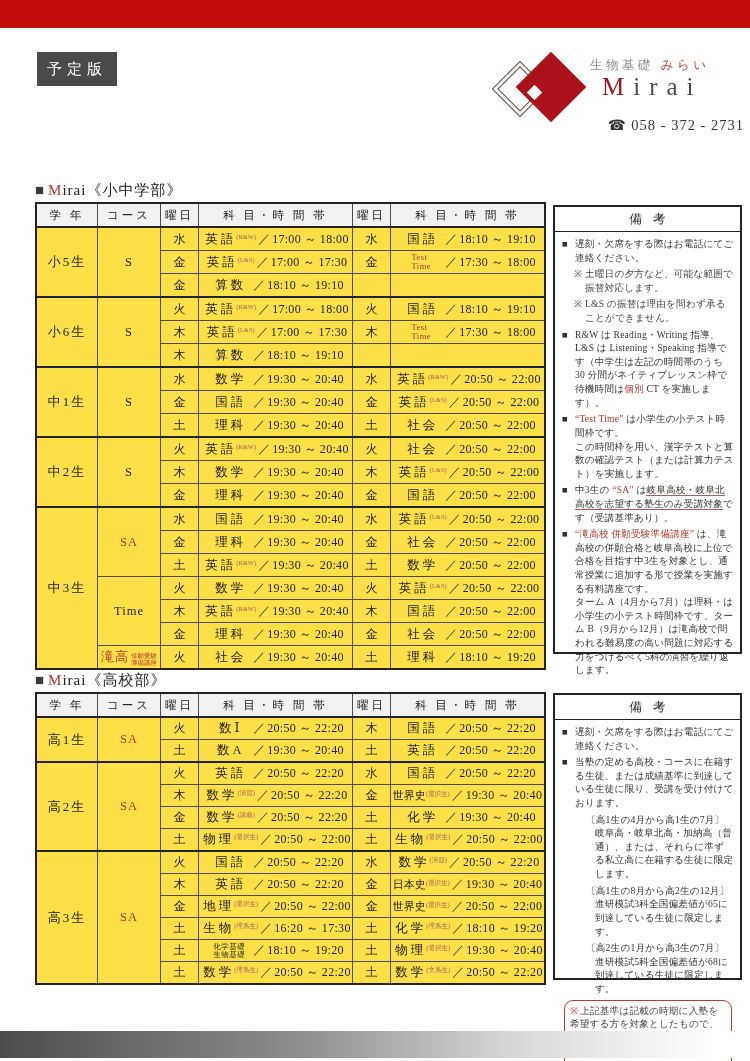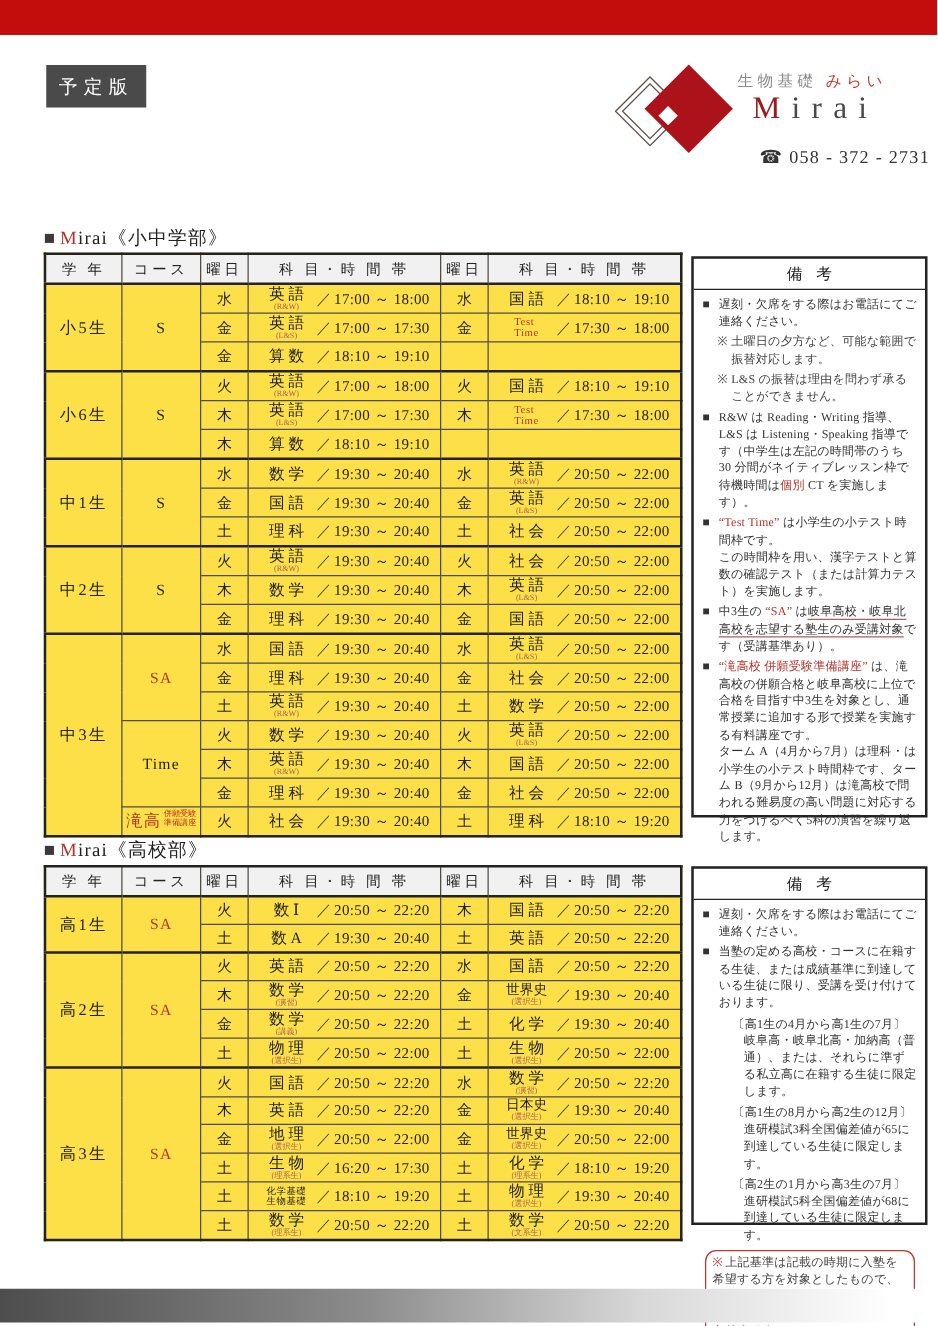--- a/index.html
+++ b/index.html
@@ -46,30 +46,30 @@
   table.tt th{background:#f1f1f1;font-weight:normal;font-size:11.5px;letter-spacing:3px;height:22px;color:#222;
               border-bottom:1.5px solid #222;}
   table.tt td{text-align:center;vertical-align:middle;}
   #table1 td{height:22px;} #table2 td{height:21px;}
   tr.group-start td{border-top:2px solid #222;}
   .grade{font-size:13px;letter-spacing:2px;margin-top:16px;}
   .course{font-size:12.5px;letter-spacing:1px;}
   .red{color:#b5332b;}
   .day{font-size:12px;}
   .subj-cell{display:flex;align-items:center;justify-content:center;gap:2px;padding:1px 0;}
-  .subj{display:inline-flex;flex-direction:column;align-items:center;justify-content:center;line-height:1;min-width:44px;}
+  .subj{display:inline-flex;flex-direction:row;align-items:flex-start;justify-content:center;line-height:1;min-width:44px;}
   .subj-name{font-size:12.5px;letter-spacing:3px;text-indent:3px;white-space:nowrap;}
   .subj-name.long{font-size:11px;letter-spacing:0;text-indent:0;}
   .subj-sub{font-size:6.5px;color:#a8625a;margin-top:1px;letter-spacing:0;white-space:nowrap;}
   .subj-stack{display:inline-flex;flex-direction:column;align-items:flex-start;line-height:1.05;}
   .subj-stack .stack-line{font-size:8.5px;letter-spacing:0.5px;white-space:nowrap;}
   .subj-stack.small .stack-line{font-size:7.5px;}
   .slash{font-size:12px;color:#333;}
   .time{font-size:12px;letter-spacing:0.3px;white-space:nowrap;}
-  .course-flex{display:flex;align-items:flex-start;justify-content:center;gap:2px;}
+  .course-flex{display:flex;align-items:flex-end;justify-content:center;gap:2px;}
   .course-sub{display:inline-flex;flex-direction:column;line-height:1.1;align-items:flex-start;}
   .course-sub span{font-size:6.5px;letter-spacing:0;}
 
   
   .remarks{position:absolute;left:553px;width:189px;border:2px solid #222;background:#fff;box-sizing:border-box;}
   #box1{top:205px;height:449px;} #box2{top:693px;height:287px;}
   .remarks .rm-title{font-size:12.5px;letter-spacing:4px;text-align:center;padding:4px 0 3px 4px;
                      border-bottom:1.5px solid #222;color:#222;}
   .rm-body{padding:5px 6px 4px 7px;font-size:9.6px;line-height:1.42;color:#333;letter-spacing:0.2px;}
   .itm{position:relative;padding-left:13px;margin-bottom:3px;white-space:pre-wrap;}

